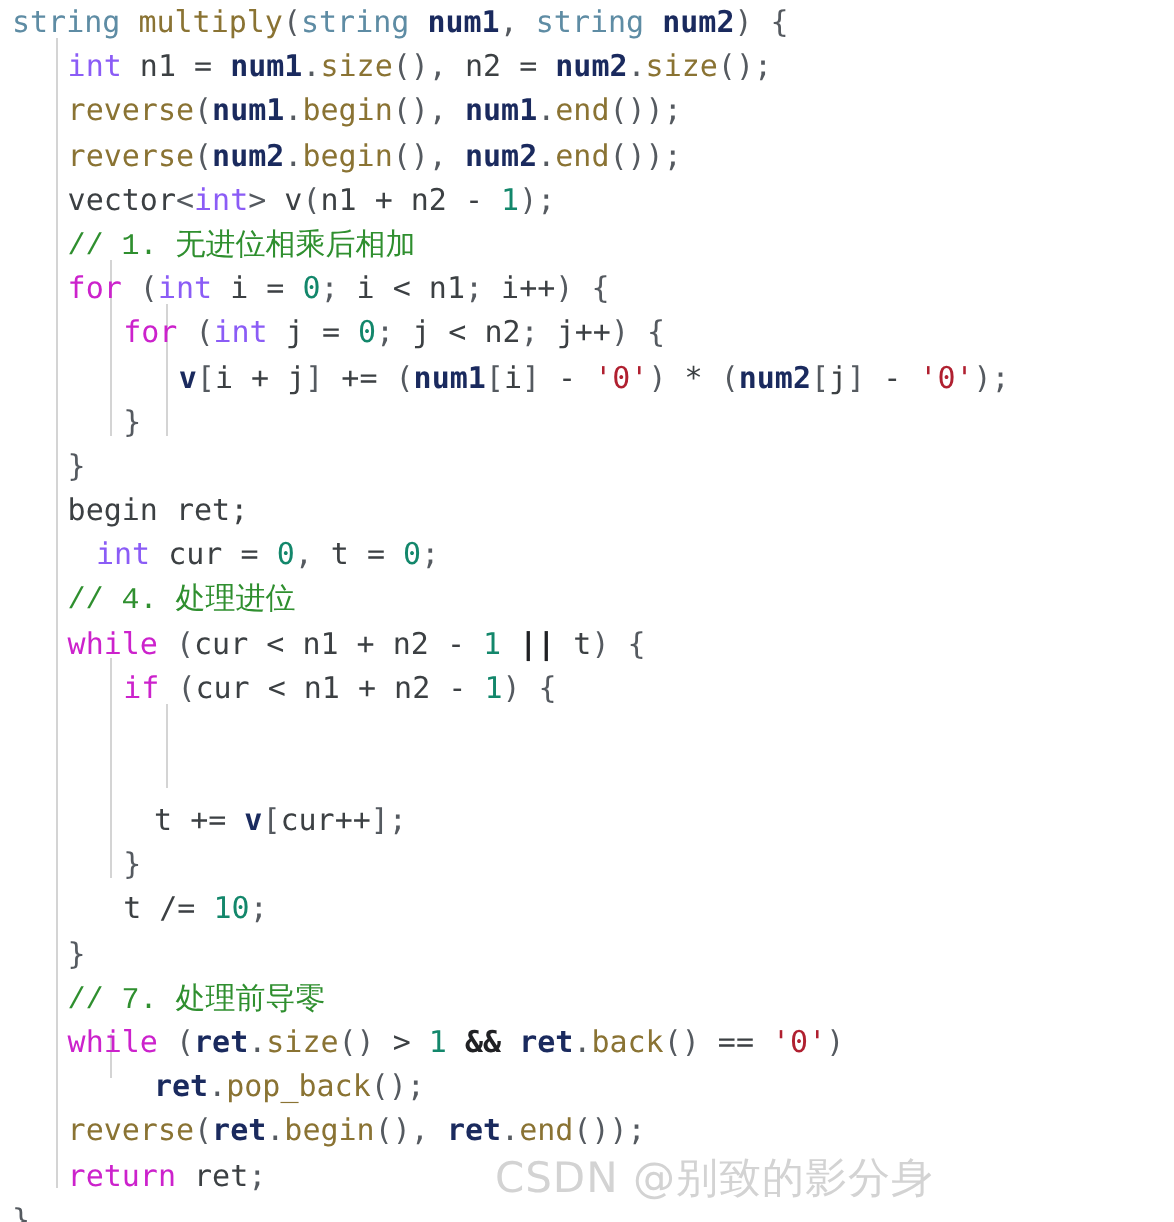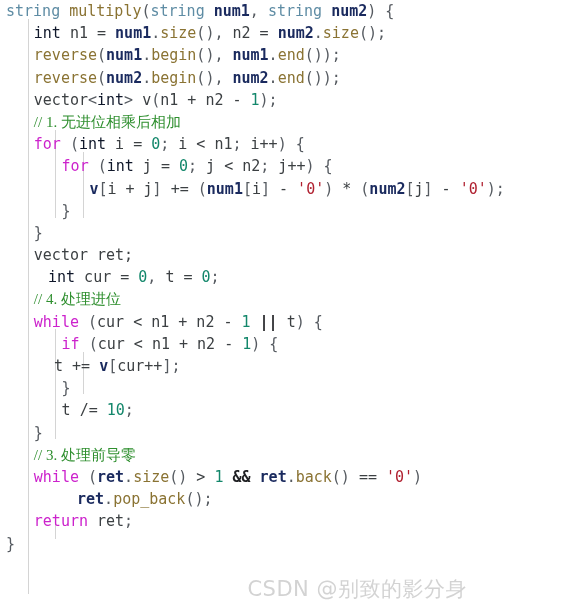--- a/index.html
+++ b/index.html
@@ -31,33 +31,33 @@
     font-size: 15px;
     white-space: pre;
     color: #3c4043;
     padding-left: 6px;
     box-sizing: border-box;
   }
 
   
   .t-plain    { color: #3c4043; }
   .t-kw       { color: #cc22cc; }            
-  .t-type     { color: #0f172a; }            
+  .t-type     { color: #8b5cf6; }            
   .t-type2    { color: #5e8ca4; }            
   .t-num      { color: #13876b; }            
   .t-str      { color: #b02030; }            
   .t-comment  { color: #2f8f2f; }            
   .t-func     { color: #8a7333; }            
   .t-var      { color: #1a2a5e; font-weight: bold; }  
   .t-op       { color: #3c4043; }
   .t-opb      { color: #202124; font-weight: bold; }  
   .t-punc     { color: #555a60; }
 
   
-  .t-comment { font-family: Liberation Serif, serif; margin-top: 19px; }
+  .t-comment { font-family: Liberation Mono, monospace; margin-top: 19px; }
 
   
   .guide {
     position: absolute;
     width: 1px;
     background: #d4d4d4;
   }
 
   
   #watermark {
@@ -89,29 +89,30 @@
       <div class="code-line" style="padding-left: 33.8px;"><span class="t-type">int</span><span class="t-plain"> n1 </span><span class="t-op">=</span><span class="t-plain"> </span><span class="t-var">num1</span><span class="t-punc">.</span><span class="t-func">size</span><span class="t-punc">(), </span><span class="t-plain">n2 </span><span class="t-op">=</span><span class="t-plain"> </span><span class="t-var">num2</span><span class="t-punc">.</span><span class="t-func">size</span><span class="t-punc">();</span></div>
       <div class="code-line" style="padding-left: 33.8px;"><span class="t-func">reverse</span><span class="t-punc">(</span><span class="t-var">num1</span><span class="t-punc">.</span><span class="t-func">begin</span><span class="t-punc">(), </span><span class="t-var">num1</span><span class="t-punc">.</span><span class="t-func">end</span><span class="t-punc">());</span></div>
       <div class="code-line" style="padding-left: 33.8px;"><span class="t-func">reverse</span><span class="t-punc">(</span><span class="t-var">num2</span><span class="t-punc">.</span><span class="t-func">begin</span><span class="t-punc">(), </span><span class="t-var">num2</span><span class="t-punc">.</span><span class="t-func">end</span><span class="t-punc">());</span></div>
       <div class="code-line" style="padding-left: 33.8px;"><span class="t-plain">vector</span><span class="t-punc">&lt;</span><span class="t-type">int</span><span class="t-punc">&gt; </span><span class="t-plain">v</span><span class="t-punc">(</span><span class="t-plain">n1 </span><span class="t-op">+</span><span class="t-plain"> n2 </span><span class="t-op">-</span><span class="t-plain"> </span><span class="t-num">1</span><span class="t-punc">);</span></div>
       <div class="code-line" style="padding-left: 33.8px;"><span class="t-comment">// 1. 无进位相乘后相加</span></div>
       <div class="code-line" style="padding-left: 33.8px;"><span class="t-kw">for</span><span class="t-plain"> </span><span class="t-punc">(</span><span class="t-type">int</span><span class="t-plain"> i </span><span class="t-op">=</span><span class="t-plain"> </span><span class="t-num">0</span><span class="t-punc">; </span><span class="t-plain">i </span><span class="t-op">&lt;</span><span class="t-plain"> n1</span><span class="t-punc">; </span><span class="t-plain">i</span><span class="t-op">++</span><span class="t-punc">) {</span></div>
       <div class="code-line" style="padding-left: 61.6px;"><span class="t-kw">for</span><span class="t-plain"> </span><span class="t-punc">(</span><span class="t-type">int</span><span class="t-plain"> j </span><span class="t-op">=</span><span class="t-plain"> </span><span class="t-num">0</span><span class="t-punc">; </span><span class="t-plain">j </span><span class="t-op">&lt;</span><span class="t-plain"> n2</span><span class="t-punc">; </span><span class="t-plain">j</span><span class="t-op">++</span><span class="t-punc">) {</span></div>
       <div class="code-line" style="padding-left: 89.4px;"><span class="t-var">v</span><span class="t-punc">[</span><span class="t-plain">i </span><span class="t-op">+</span><span class="t-plain"> j</span><span class="t-punc">] </span><span class="t-op">+=</span><span class="t-plain"> </span><span class="t-punc">(</span><span class="t-var">num1</span><span class="t-punc">[</span><span class="t-plain">i</span><span class="t-punc">] </span><span class="t-op">-</span><span class="t-plain"> </span><span class="t-str">'0'</span><span class="t-punc">) </span><span class="t-op">*</span><span class="t-plain"> </span><span class="t-punc">(</span><span class="t-var">num2</span><span class="t-punc">[</span><span class="t-plain">j</span><span class="t-punc">] </span><span class="t-op">-</span><span class="t-plain"> </span><span class="t-str">'0'</span><span class="t-punc">);</span></div>
       <div class="code-line" style="padding-left: 61.6px;"><span class="t-punc">}</span></div>
       <div class="code-line" style="padding-left: 33.8px;"><span class="t-punc">}</span></div>
-      <div class="code-line" style="padding-left: 33.8px;"><span class="t-plain">vector ret;</span></div>
+      <div class="code-line" style="padding-left: 33.8px;"><span class="t-plain">begin ret;</span></div>
       <div class="code-line" style="padding-left: 48px;"><span class="t-type">int</span><span class="t-plain"> cur </span><span class="t-op">=</span><span class="t-plain"> </span><span class="t-num">0</span><span class="t-punc">, </span><span class="t-plain">t </span><span class="t-op">=</span><span class="t-plain"> </span><span class="t-num">0</span><span class="t-punc">;</span></div>
       <div class="code-line" style="padding-left: 33.8px;"><span class="t-comment">// 4. 处理进位</span></div>
       <div class="code-line" style="padding-left: 33.8px;"><span class="t-kw">while</span><span class="t-plain"> </span><span class="t-punc">(</span><span class="t-plain">cur </span><span class="t-op">&lt;</span><span class="t-plain"> n1 </span><span class="t-op">+</span><span class="t-plain"> n2 </span><span class="t-op">-</span><span class="t-plain"> </span><span class="t-num">1</span><span class="t-plain"> </span><span class="t-opb">||</span><span class="t-plain"> t</span><span class="t-punc">) {</span></div>
       <div class="code-line" style="padding-left: 61.6px;"><span class="t-kw">if</span><span class="t-plain"> </span><span class="t-punc">(</span><span class="t-plain">cur </span><span class="t-op">&lt;</span><span class="t-plain"> n1 </span><span class="t-op">+</span><span class="t-plain"> n2 </span><span class="t-op">-</span><span class="t-plain"> </span><span class="t-num">1</span><span class="t-punc">) {</span></div>
-      <div class="code-line" style="padding-left: 54px;"><span class="t-plain">t </span><span class="t-op">+=</span><span class="t-plain"> </span><span class="t-var">v</span><span class="t-punc">[</span><span class="t-plain">cur</span><span class="t-op">++</span><span class="t-punc">];</span></div>
+      <div class="code-line" style="padding-left: 77px; margin-top: 44px;"><span class="t-plain">t </span><span class="t-op">+=</span><span class="t-plain"> </span><span class="t-var">v</span><span class="t-punc">[</span><span class="t-plain">cur</span><span class="t-op">++</span><span class="t-punc">];</span></div>
       <div class="code-line" style="padding-left: 61.6px;"><span class="t-punc">}</span></div>
       <div class="code-line" style="padding-left: 61.6px;"><span class="t-plain">t </span><span class="t-op">/=</span><span class="t-plain"> </span><span class="t-num">10</span><span class="t-punc">;</span></div>
       <div class="code-line" style="padding-left: 33.8px;"><span class="t-punc">}</span></div>
-      <div class="code-line" style="padding-left: 33.8px;"><span class="t-comment">// 3. 处理前导零</span></div>
+      <div class="code-line" style="padding-left: 33.8px;"><span class="t-comment">// 7. 处理前导零</span></div>
       <div class="code-line" style="padding-left: 33.8px;"><span class="t-kw">while</span><span class="t-plain"> </span><span class="t-punc">(</span><span class="t-var">ret</span><span class="t-punc">.</span><span class="t-func">size</span><span class="t-punc">() </span><span class="t-op">&gt;</span><span class="t-plain"> </span><span class="t-num">1</span><span class="t-plain"> </span><span class="t-opb">&amp;&amp;</span><span class="t-plain"> </span><span class="t-var">ret</span><span class="t-punc">.</span><span class="t-func">back</span><span class="t-punc">() </span><span class="t-op">==</span><span class="t-plain"> </span><span class="t-str">'0'</span><span class="t-punc">)</span></div>
       <div class="code-line" style="padding-left: 41px; margin-left: 36px;"><span class="t-var">ret</span><span class="t-punc">.</span><span class="t-func">pop_back</span><span class="t-punc">();</span></div>
+      <div class="code-line" style="padding-left: 33.8px;"><span class="t-func">reverse</span><span class="t-punc">(</span><span class="t-var">ret</span><span class="t-punc">.</span><span class="t-func">begin</span><span class="t-punc">(), </span><span class="t-var">ret</span><span class="t-punc">.</span><span class="t-func">end</span><span class="t-punc">());</span></div>
       <div class="code-line" style="padding-left: 33.8px;"><span class="t-kw">return</span><span class="t-plain"> ret</span><span class="t-punc">;</span></div>
       <div class="code-line" style="padding-left: 6px;"><span class="t-punc">}</span></div>
     </div>
   <div id="watermark">CSDN @别致的影分身</div>
 </div>
 
 </body></html>

